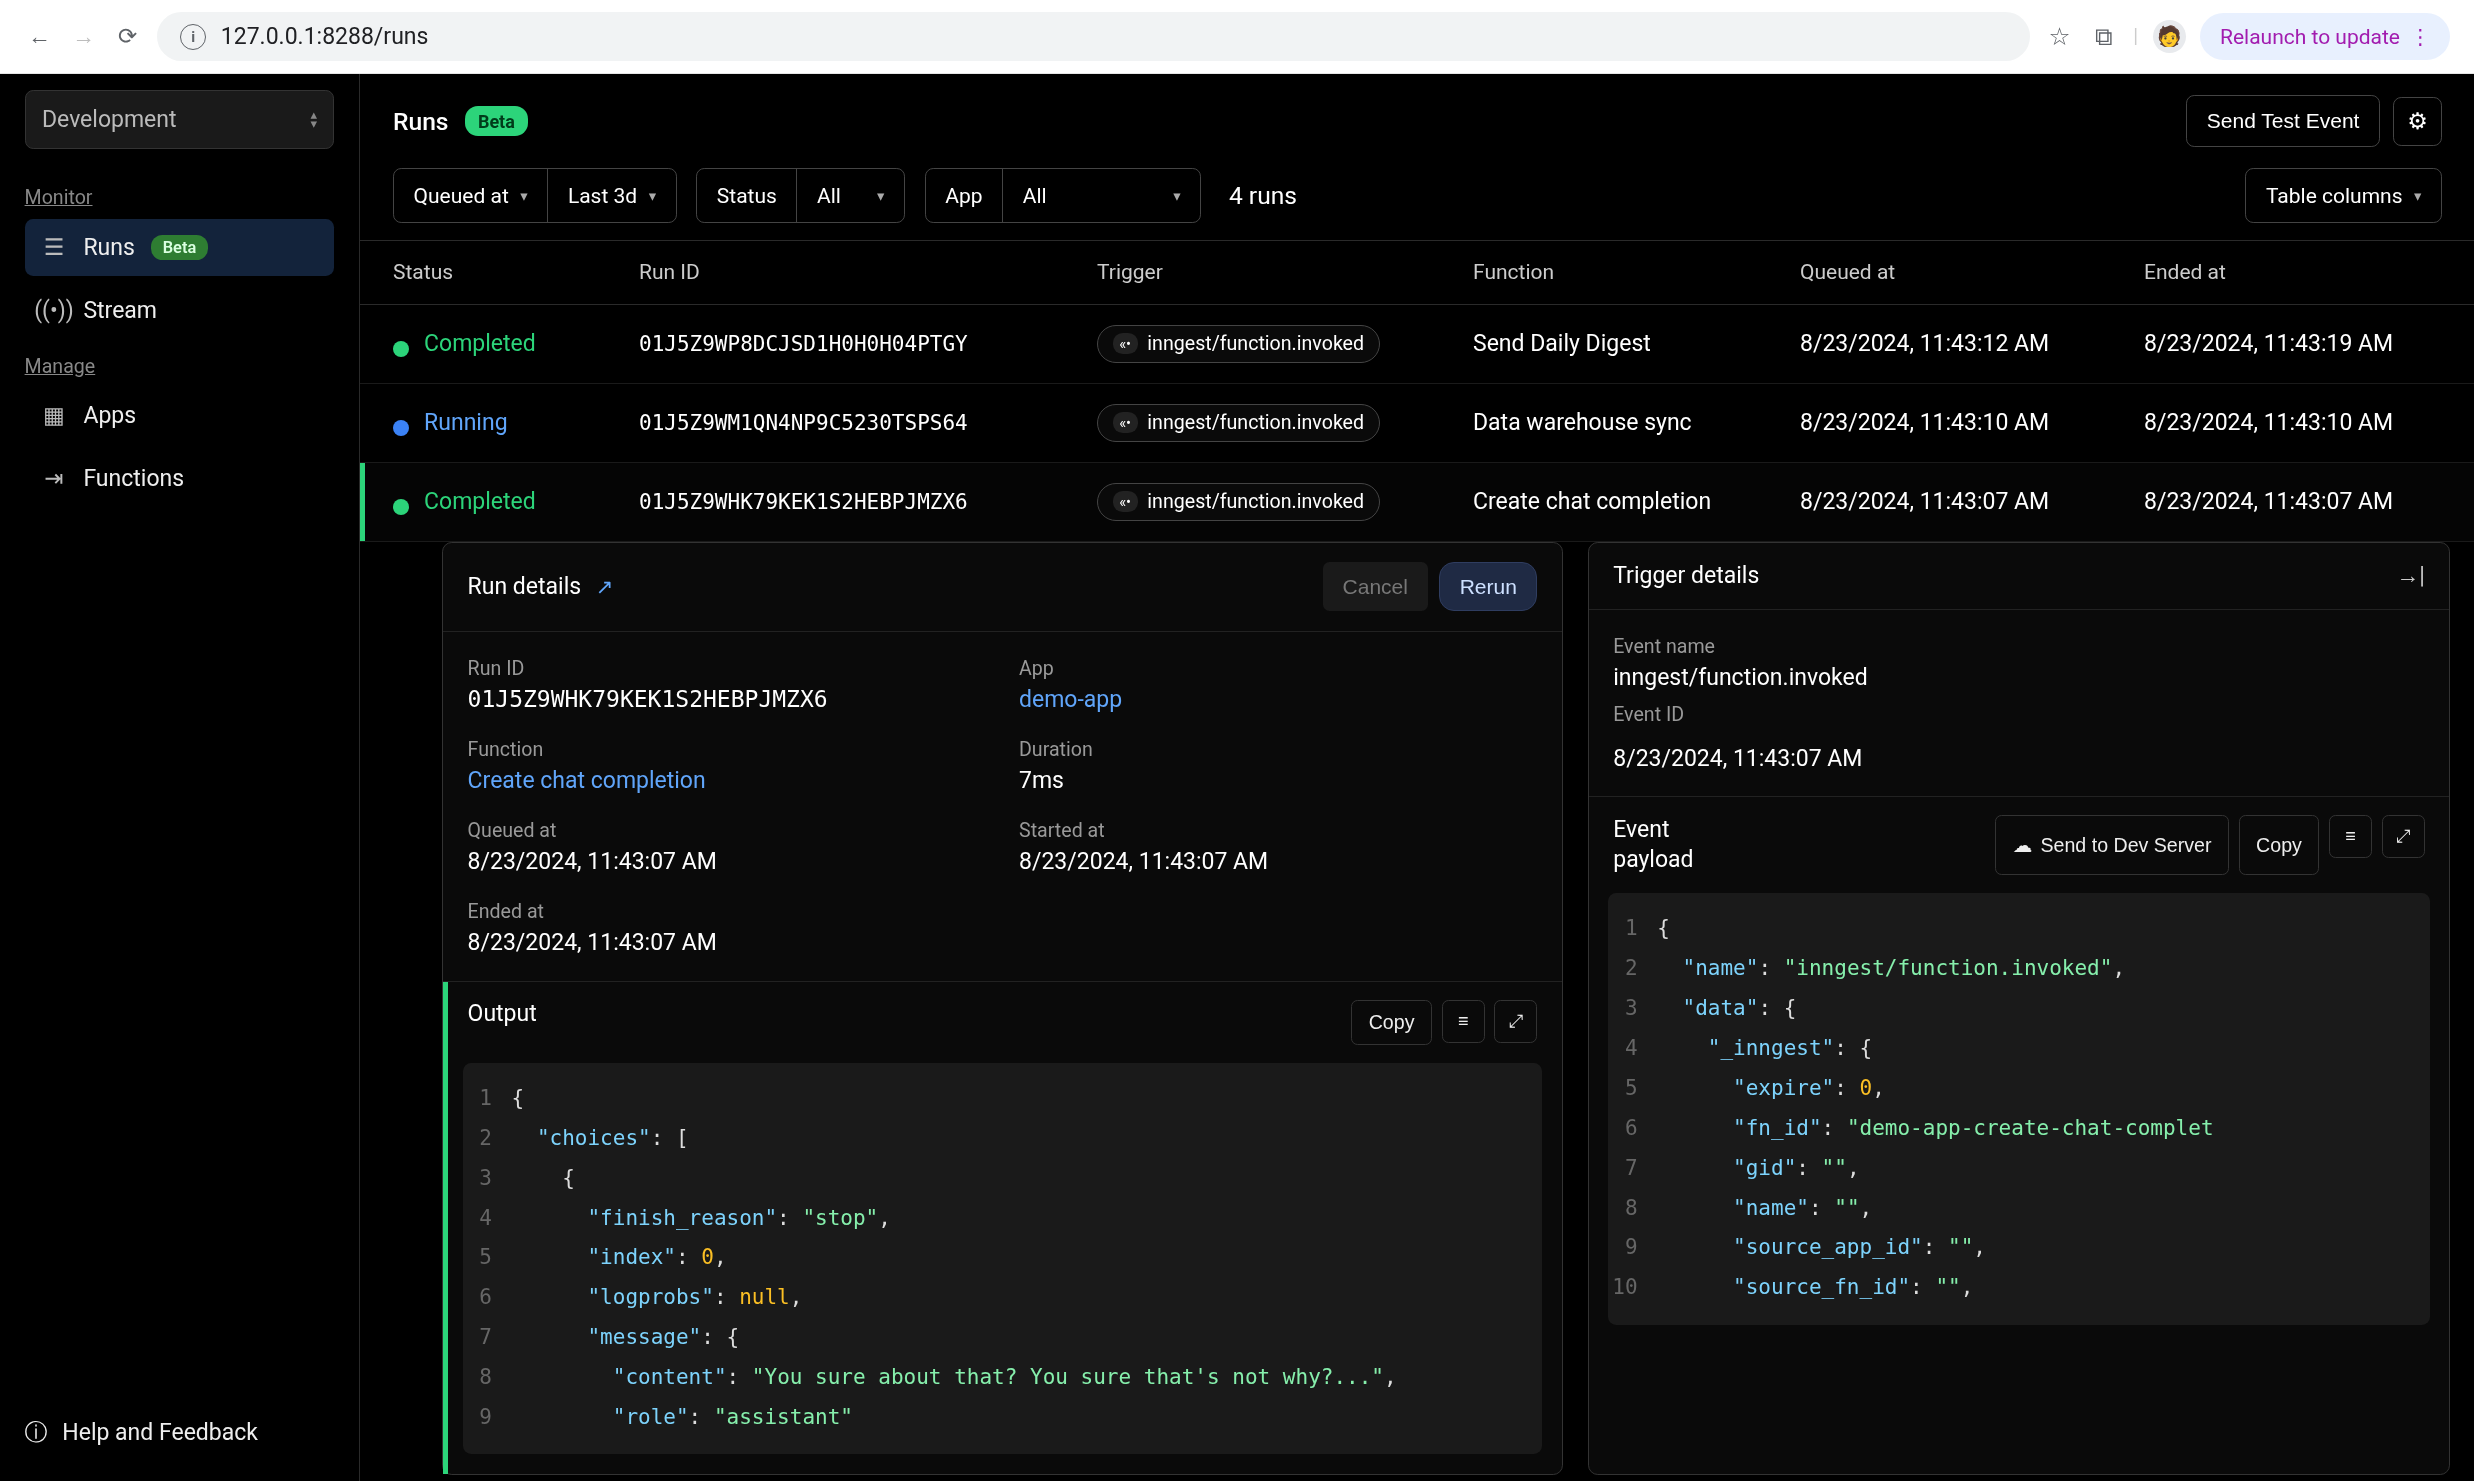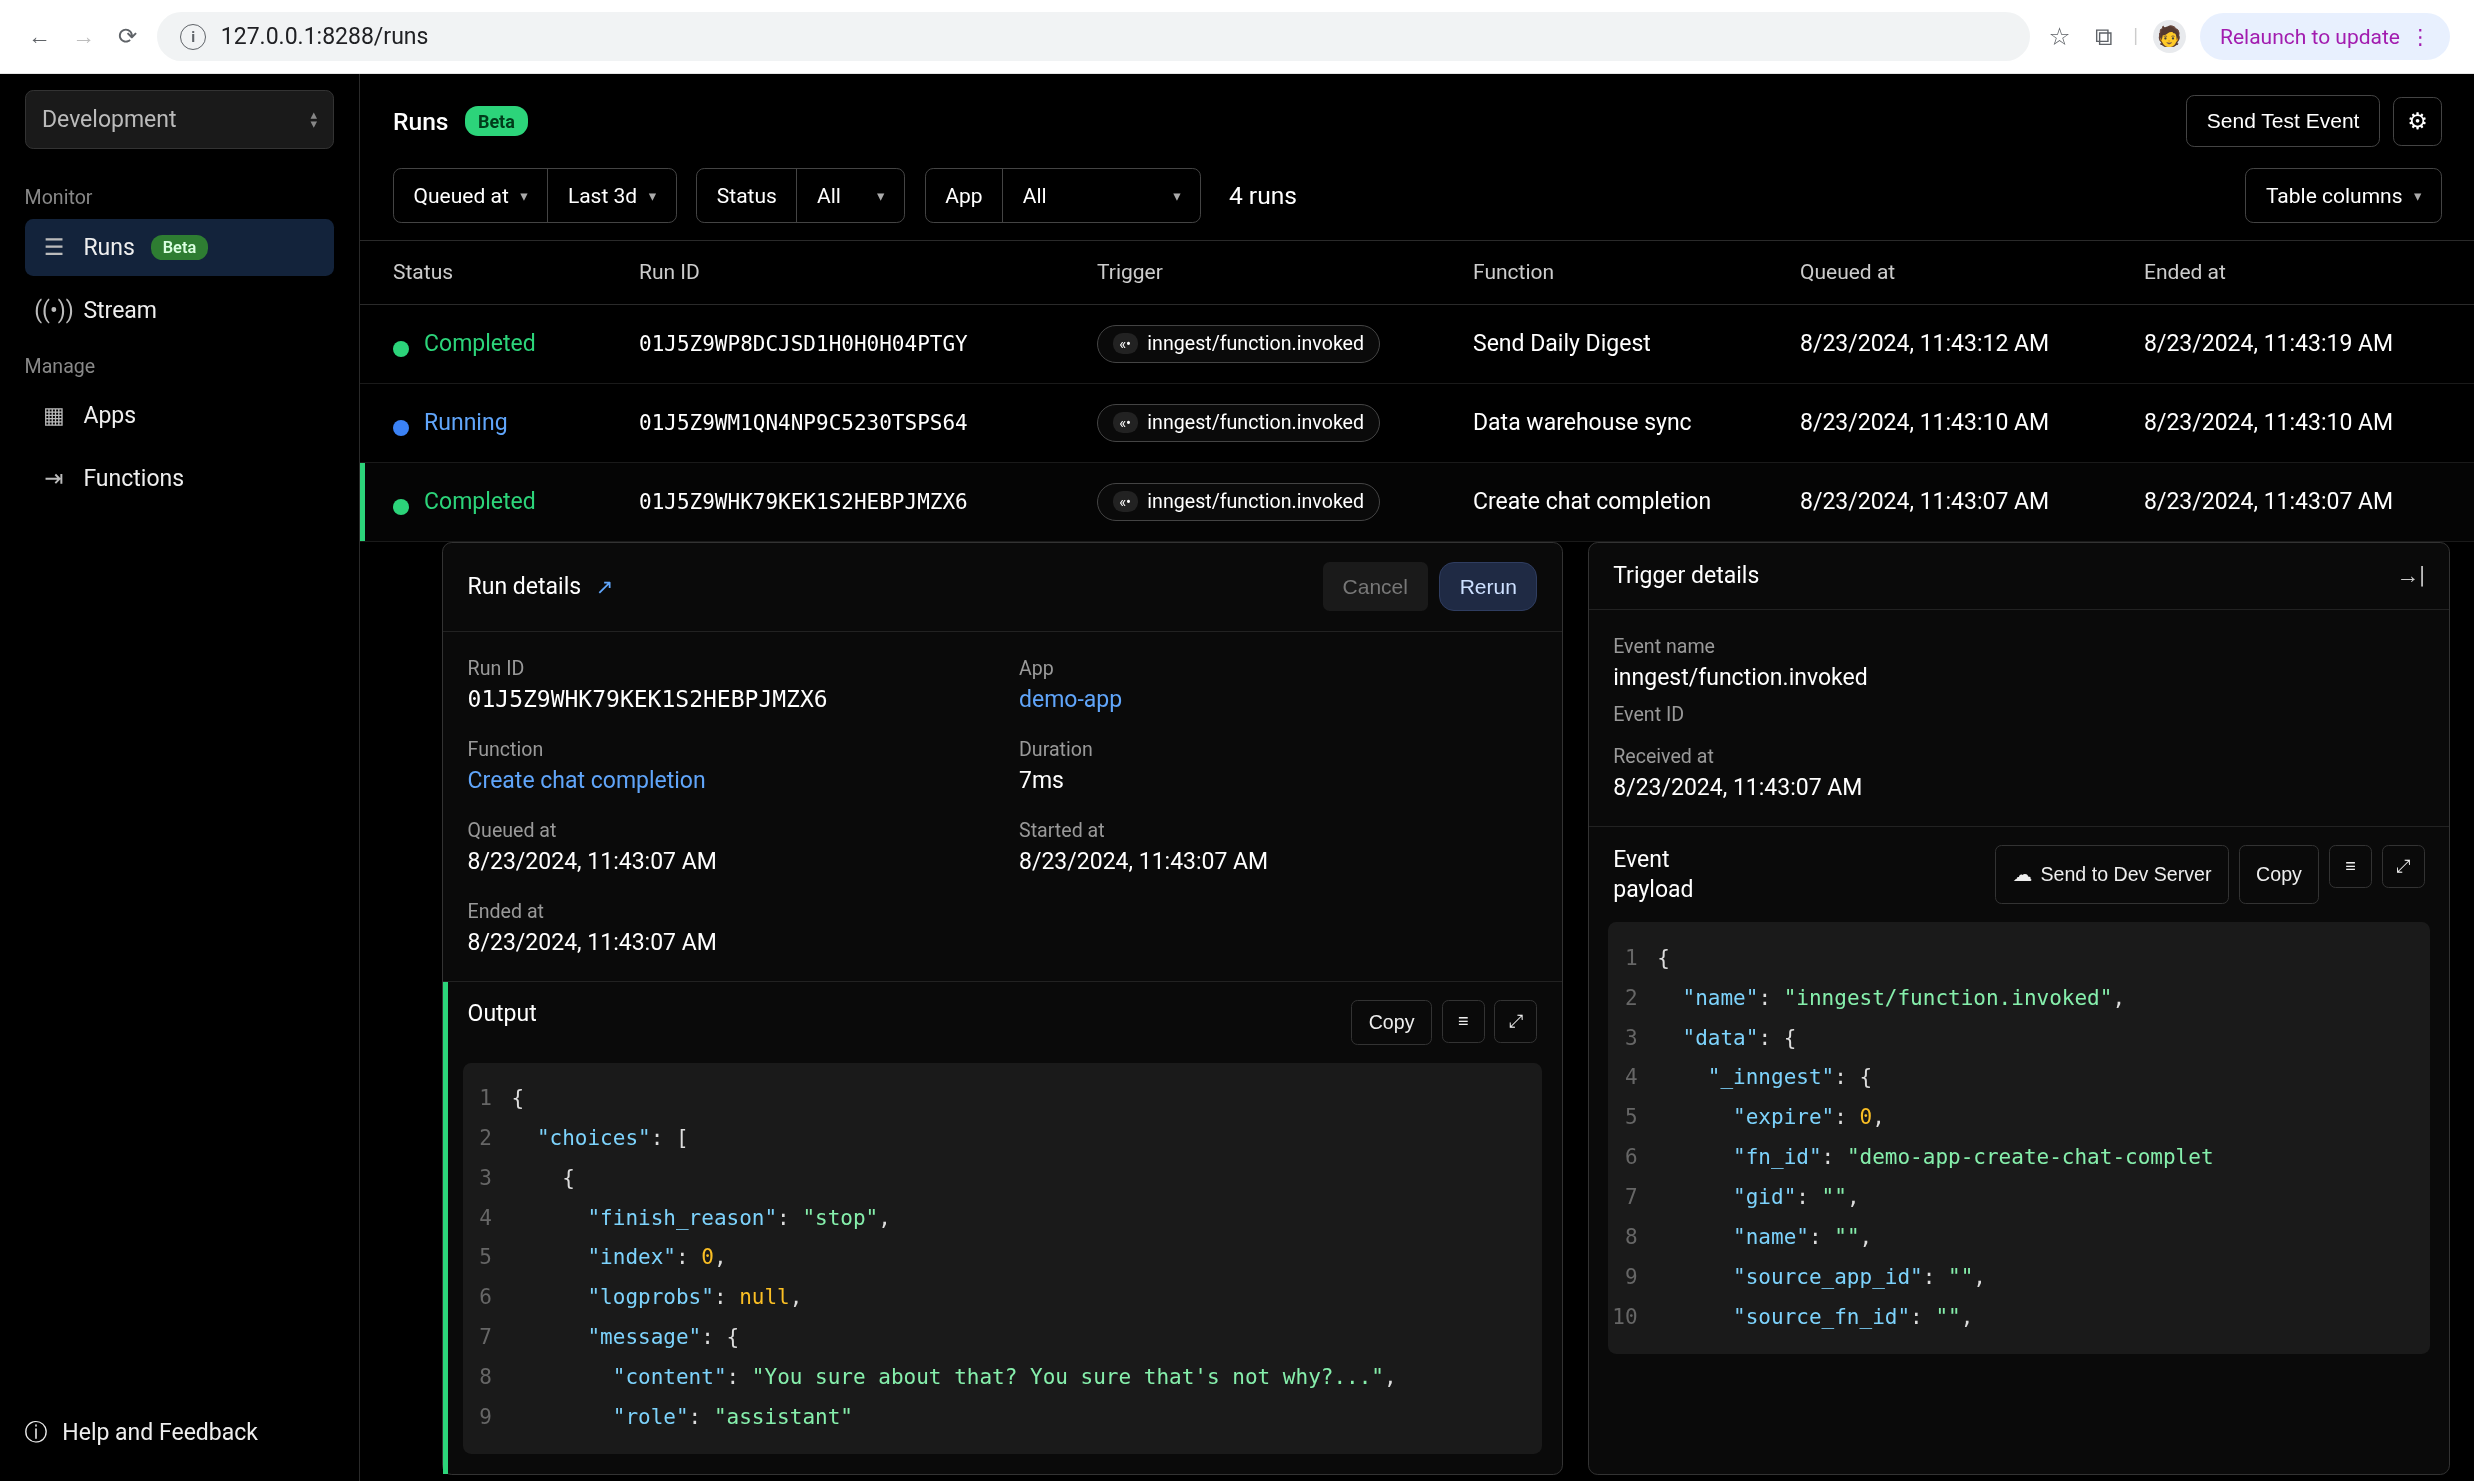--- a/index.html
+++ b/index.html
@@ -18,21 +18,21 @@
 
 .app { display: flex; height: calc(100% - 74px); background: #000; color: #fff; }
 .sidebar { width: 360px; background: #000; display: flex; flex-direction: column; border-right: 0.8px solid #2a2a2a; }
 .logo-row { padding: 24.6px 24.6px 16.4px; display: flex; align-items: baseline; gap: 13px; }
 .logo { font-size: 34px; font-weight: 700; letter-spacing: -0.8px; }
 .logo-sub { font-size: 18px; color: #8b8b8b; letter-spacing: 1.6px; font-weight: 500; }
 
 .env-select { margin: 16.4px 24.6px 24.6px; background: #1a1a1a; border: 0.8px solid #333; border-radius: 8.2px; padding: 14.7px 16.4px; display: flex; align-items: center; justify-content: space-between; color: #bbb; font-size: 23px; }
 .env-select .chev { display: flex; flex-direction: column; font-size: 13px; line-height: 8.2px; color: #888; }
 
-.side-section { padding: 13px 24.6px 6.5px; font-size: 19.6px; color: #888; }
+.side-section { padding: 13px 24.6px 6.5px; font-size: 19.6px; color: #888; text-decoration: underline; }
 .side-item { margin: 3.3px 24.6px; padding: 14.7px 16.4px; border-radius: 8.2px; display: flex; align-items: center; gap: 16.4px; font-size: 23px; color: #eee; cursor: pointer; }
 .side-item.active { background: #13233b; }
 .side-item .icon { width: 26px; height: 26px; display: flex; align-items: center; justify-content: center; color: #bbb; }
 .badge { background: #2e7d32; color: #d9ffe0; font-size: 16.4px; padding: 3.3px 11.5px; border-radius: 11.5px; font-weight: 600; }
 
 .sidebar-spacer { flex: 1; }
 .help-row { padding: 24.6px 24.6px 33px; display: flex; align-items: center; gap: 14.7px; font-size: 23px; color: #eee; cursor: pointer; }
 
 
 .main { flex: 1; display: flex; flex-direction: column; overflow: hidden; }
@@ -367,21 +367,20 @@
           </div>
           <div class="meta-single">
             <div class="meta-item">
                 <div class="lbl">Event name</div>
                 <div class="val">inngest/function.invoked</div>
               </div>
             <div class="meta-item">
                 <div class="lbl">Event ID</div>
               </div>
             <div class="meta-item">
-                <div class="lbl">Received at</div>
                 <div class="val">8/23/2024, 11:43:07 AM</div>
               </div>
           </div>
           <div class="code-panel">
             <div class="code-head">
               <div class="code-head-title two-line">
                 <div>Event</div>
                 <div>payload</div>
               </div>
               <div class="code-actions">

